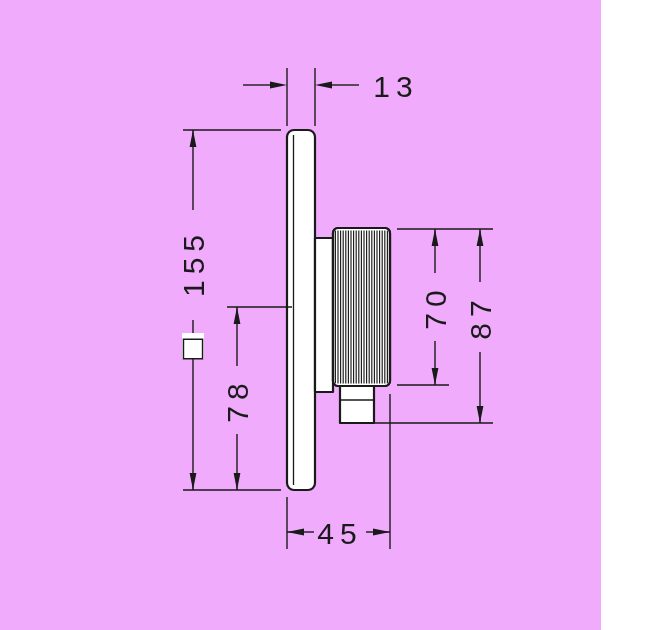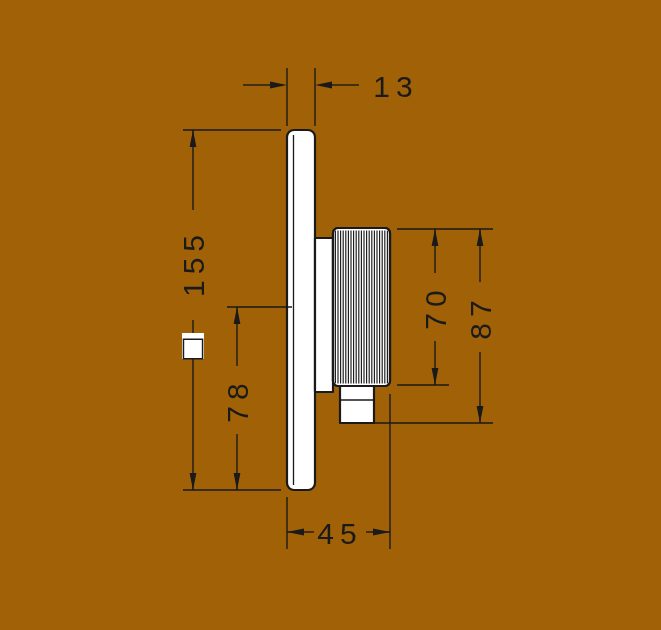--- a/index.html
+++ b/index.html
@@ -6,23 +6,23 @@
     margin: 0;
     padding: 0;
     background: #ffffff;
     width: 661px;
     height: 630px;
     overflow: hidden;
     font-family: "Liberation Sans", sans-serif;
   }
   .page {
     position: relative;
-    width: 661px;
+    width: 601px;
     height: 630px;
-    background: #a16207;
+    background: #f0abfc;
   }
   svg { display: block; }
 
   
   .obj {
     fill: #ffffff;
     stroke: #1a1a1a;
     stroke-width: 2.2;
     stroke-linejoin: round;
   }

